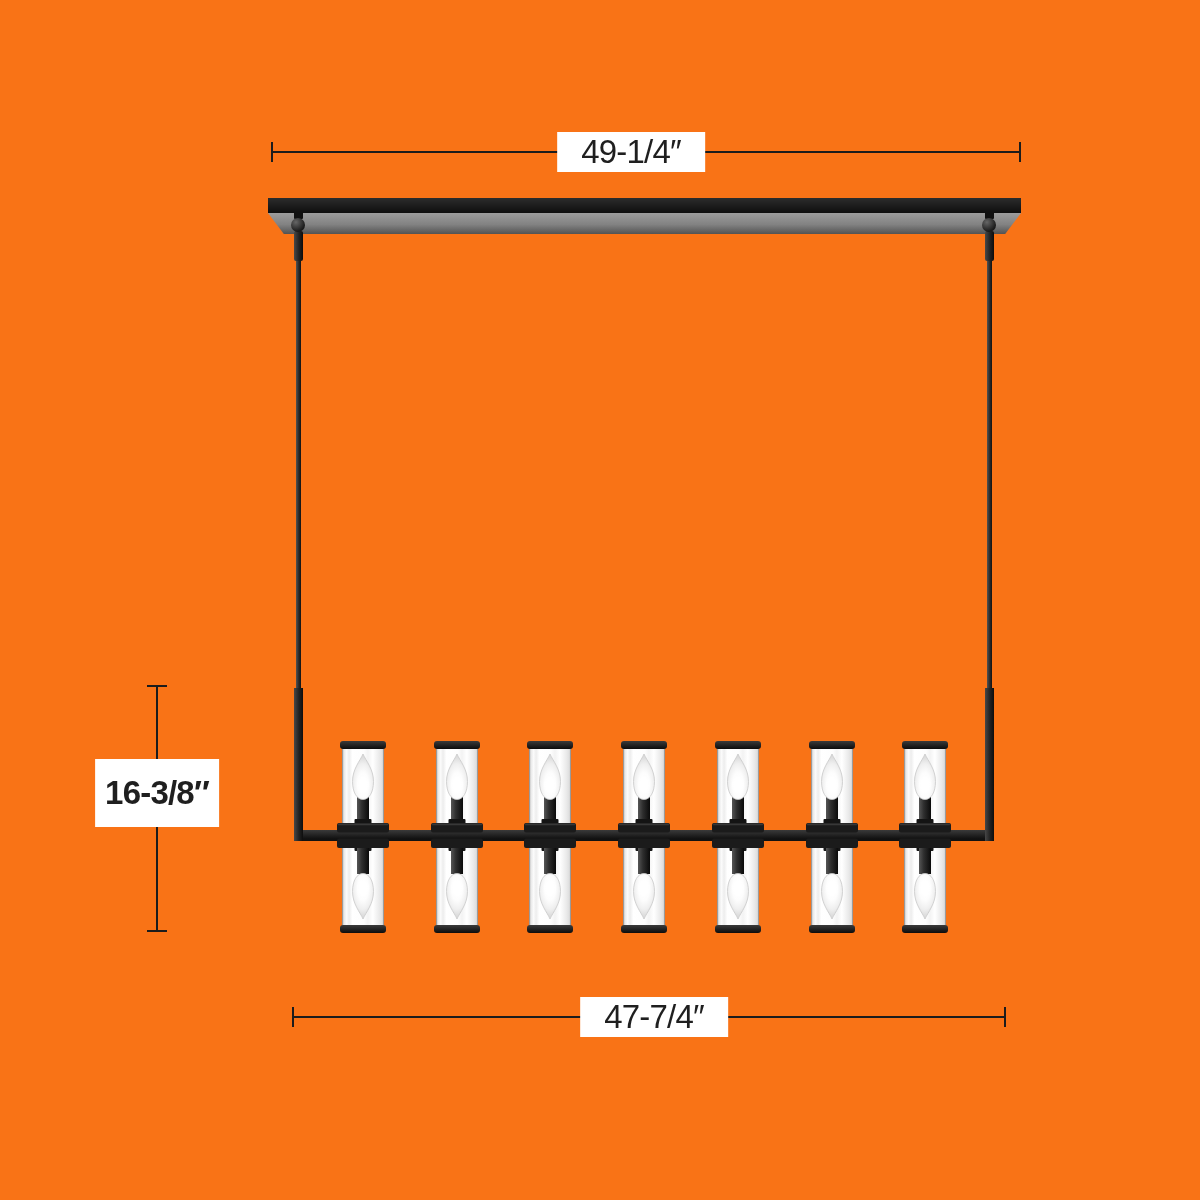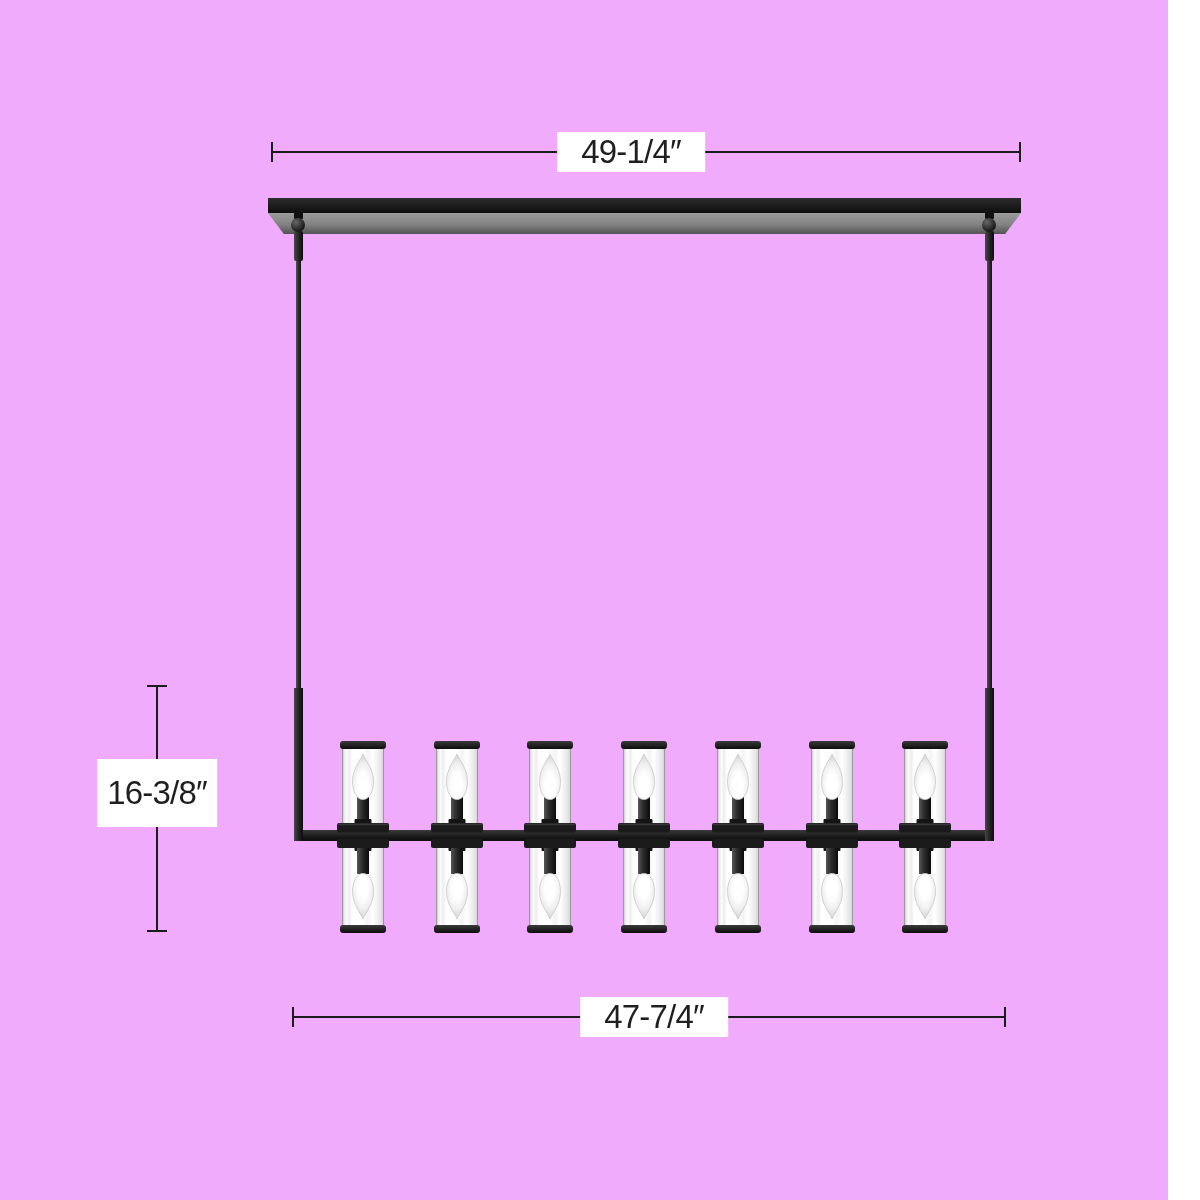--- a/index.html
+++ b/index.html
@@ -1,28 +1,28 @@
 <!DOCTYPE html>
 <html><head>
 <meta charset="utf-8">
 <style>
   html,body{margin:0;padding:0;background:#ffffff;}
   body{width:1200px;height:1200px;font-family:"Liberation Sans",sans-serif;}
-  .canvas{position:relative;width:1168px;height:1200px;background:#f0abfc;overflow:hidden;}
+  .canvas{position:relative;width:1168px;height:1200px;background:#f97316;overflow:hidden;padding-left:32px;}
   .abs{position:absolute;}
 
   
   .dim-h{position:absolute;height:20px;}
   .dim-h .dline{position:absolute;left:0;right:0;top:9px;height:2px;background:#1c1c1c;}
   .dim-h .tick{position:absolute;top:0;width:2px;height:20px;background:#1c1c1c;}
   .dim-h .tick.left{left:0;}
   .dim-h .tick.right{right:0;}
   .dim-h .dlabel{position:absolute;top:10px;transform:translate(-50%,-50%);}
 
-  .dim-v{position:absolute;width:20px;}
+  .dim-v{position:absolute;width:20px;font-weight:bold;}
   .dim-v .dline{position:absolute;top:0;bottom:0;left:9px;width:2px;background:#1c1c1c;}
   .dim-v .tick{position:absolute;left:0;width:20px;height:2px;background:#1c1c1c;}
   .dim-v .tick.top{top:0;}
   .dim-v .tick.bottom{bottom:0;}
   .dim-v .dlabel{position:absolute;left:10px;transform:translate(-50%,-50%);padding:14px 10px;}
 
   .dlabel{background:#fff;color:#1f1f1f;font-size:33px;line-height:40px;
           letter-spacing:-0.8px;white-space:nowrap;padding:0 24px;}
 
   

